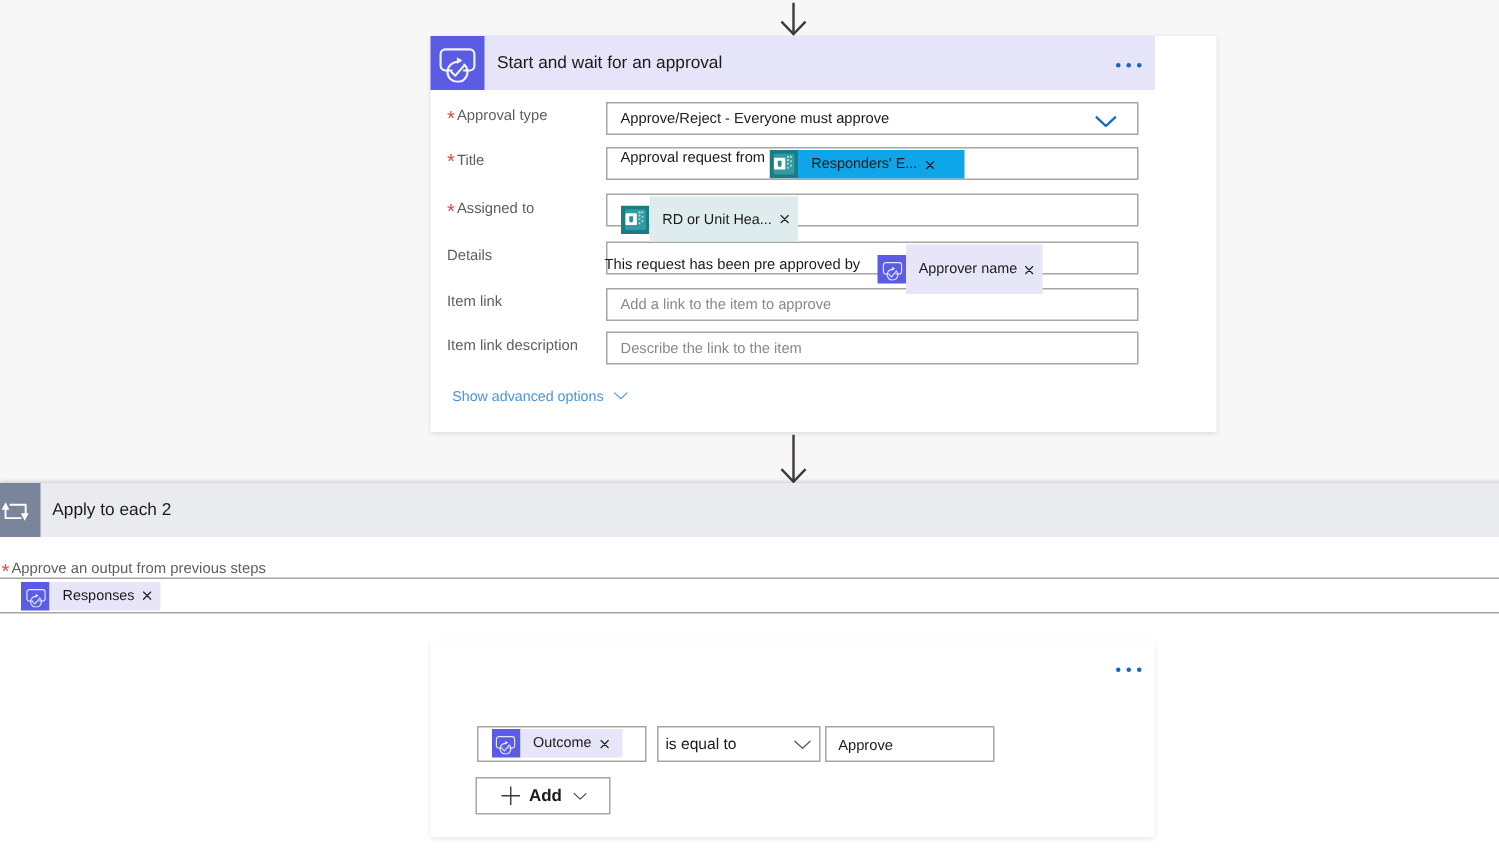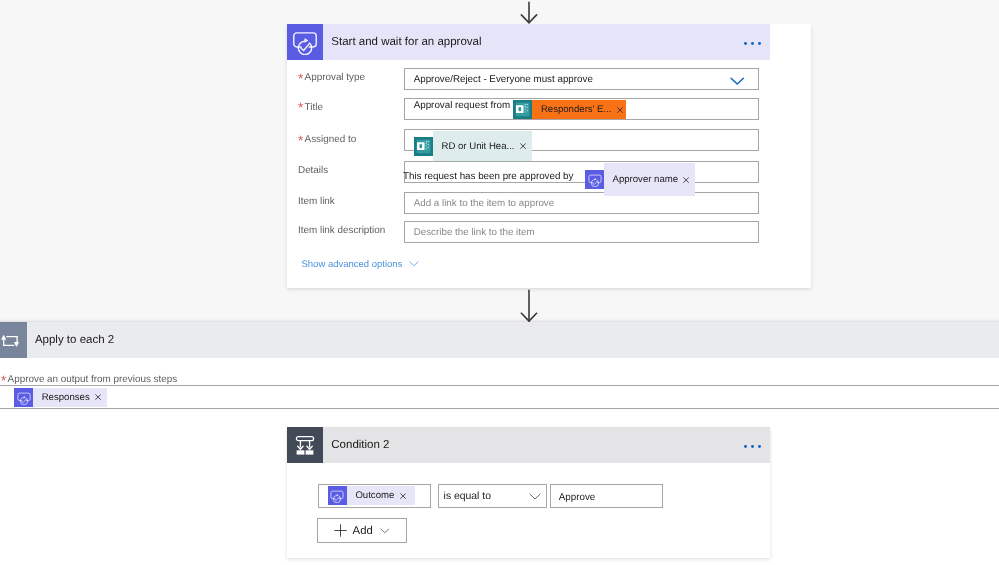--- a/index.html
+++ b/index.html
@@ -18,21 +18,21 @@
   .flabel{position:absolute;font-size:9.9px;color:#605e5c;white-space:nowrap;line-height:14px;}
   .req{color:#e24a4a;font-size:13.5px;display:inline-block;width:6.6px;line-height:0;position:relative;top:2.7px;}
   .fbox{position:absolute;box-sizing:border-box;border:1px solid #a8a6a4;background:#fff;}
   .ftext{position:absolute;font-size:9.8px;color:#1b1a19;white-space:nowrap;}
   .ftext.ph{color:#8a8886;}
   .token{position:absolute;display:flex;align-items:center;}
   .tico{flex:none;display:flex;align-items:center;justify-content:center;}
   .tbody{display:flex;align-items:center;height:100%;}
   .tlab{font-size:9.6px;color:#1b1a19;white-space:nowrap;}
   .link{position:absolute;font-size:9.5px;color:#4b93dd;white-space:nowrap;}
-  .addlab{font-size:11.3px;font-weight:normal;color:#1b1a19;text-align:center;}
+  .addlab{font-size:11.3px;font-weight:bold;color:#1b1a19;text-align:center;}
 </style>
 </head>
 <body>
 
 <div class="stage">
 <div class="conn" style="left:520.0px;top:1.4px">
       <svg width="18.0" height="22.6" viewBox="0 0 18 22.6" fill="none" style="display:block">
         <path d="M9 0.8V22.00" stroke="#3b3a39" stroke-width="1.60"></path>
         <path d="M0.95 13.40L9 21.75L17.05 13.40" stroke="#3b3a39" stroke-width="1.60" stroke-linecap="butt" stroke-linejoin="miter"></path>
       </svg>
@@ -85,21 +85,21 @@
             <rect x="12.3" y="4.1" width="1.35" height="1.35"></rect>
             <rect x="14.3" y="4.1" width="1.35" height="1.35"></rect>
             <rect x="12.3" y="6.4" width="1.35" height="1.35"></rect>
             <rect x="14.5" y="7.3" width="1.2" height="1.2"></rect>
             <rect x="12.4" y="9.0" width="1.2" height="1.2"></rect>
             <rect x="14.5" y="10.4" width="1.2" height="1.2"></rect>
             <rect x="12.4" y="11.9" width="1.2" height="1.2"></rect>
           </g>
         </svg>
       </div>
-      <div class="tbody" style="background:#f97316;padding-left:8.5px;padding-right:3px">
+      <div class="tbody" style="background:#0ea5e9;padding-left:8.5px;padding-right:20px">
         <span class="tlab">Responders' E...</span>
         <span class="tclose" style="margin-left:5.3px;display:flex">
           <svg width="6.2" height="6.2" viewBox="0 0 10 10" fill="none" style="display:block">
             <path d="M1.1 1.1 8.9 8.9M8.9 1.1 1.1 8.9" stroke="#201f1e" stroke-width="1.25" stroke-linecap="round"></path>
           </svg>
         </span>
       </div>
     </div>
 <div class="token" style="left:414.00px;top:131.00px;height:30px">
       <div class="tico" style="width:19.0px;height:19.0px">
@@ -193,33 +193,20 @@
     <div class="tbody" style="background:#e7e5f8;padding-left:8.5px;padding-right:5.6px">
       <span class="tlab">Responses</span>
       <span class="tclose" style="margin-left:5.3px;display:flex">
         <svg width="6.2" height="6.2" viewBox="0 0 10 10" fill="none" style="display:block">
           <path d="M1.1 1.1 8.9 8.9M8.9 1.1 1.1 8.9" stroke="#201f1e" stroke-width="1.25" stroke-linecap="round"></path>
         </svg>
       </span>
     </div>
   </div>
 <div class="card" style="left:287.3px;top:427.0px;width:483.0px;height:131.0px">
-<div class="card-head" style="width:483.0px;height:36.0px;background:#e4e4e6">
-<div class="iconbox" style="width:36.0px;height:36.0px;background:#424a58">
-        <svg width="24" height="24" viewBox="0 0 24 24" fill="none" style="display:block">
-          <rect x="3.4" y="3.7" width="17.2" height="3.9" rx="1.95" stroke="#ffffff" stroke-width="1.25"></rect>
-          <path d="M7.4 7.8V14.6M16.6 7.8V14.6" stroke="#ffffff" stroke-width="1.3"></path>
-          <path d="M4.7 13.3 7.4 16.3 10.1 13.3" stroke="#ffffff" stroke-width="1.3" stroke-linecap="round" stroke-linejoin="round"></path>
-          <path d="M13.9 13.3 16.6 16.3 19.3 13.3" stroke="#ffffff" stroke-width="1.3" stroke-linecap="round" stroke-linejoin="round"></path>
-          <rect x="3.6" y="17.3" width="7.8" height="4.3" fill="#ffffff"></rect>
-          <rect x="12.6" y="17.3" width="7.8" height="4.3" fill="#ffffff"></rect>
-        </svg>
-      </div>
-<div class="card-title" style="margin-left:8.0px">Condition 2</div>
-</div>
 <div class="dots" style="left:457.0px;top:18.3px">
       <i></i>
       <i></i>
       <i></i>
     </div>
 </div>
 <div class="fbox" style="left:317.5px;top:484.3px;width:113.5px;height:24.2px"></div>
 <div class="token" style="left:327.90px;top:486.20px;height:19.0px">
     <div class="tico" style="width:19.0px;height:19.0px">
       <div style="width:19.0px;height:19.0px;background:#5b5ce4;display:flex;align-items:center;justify-content:center">

